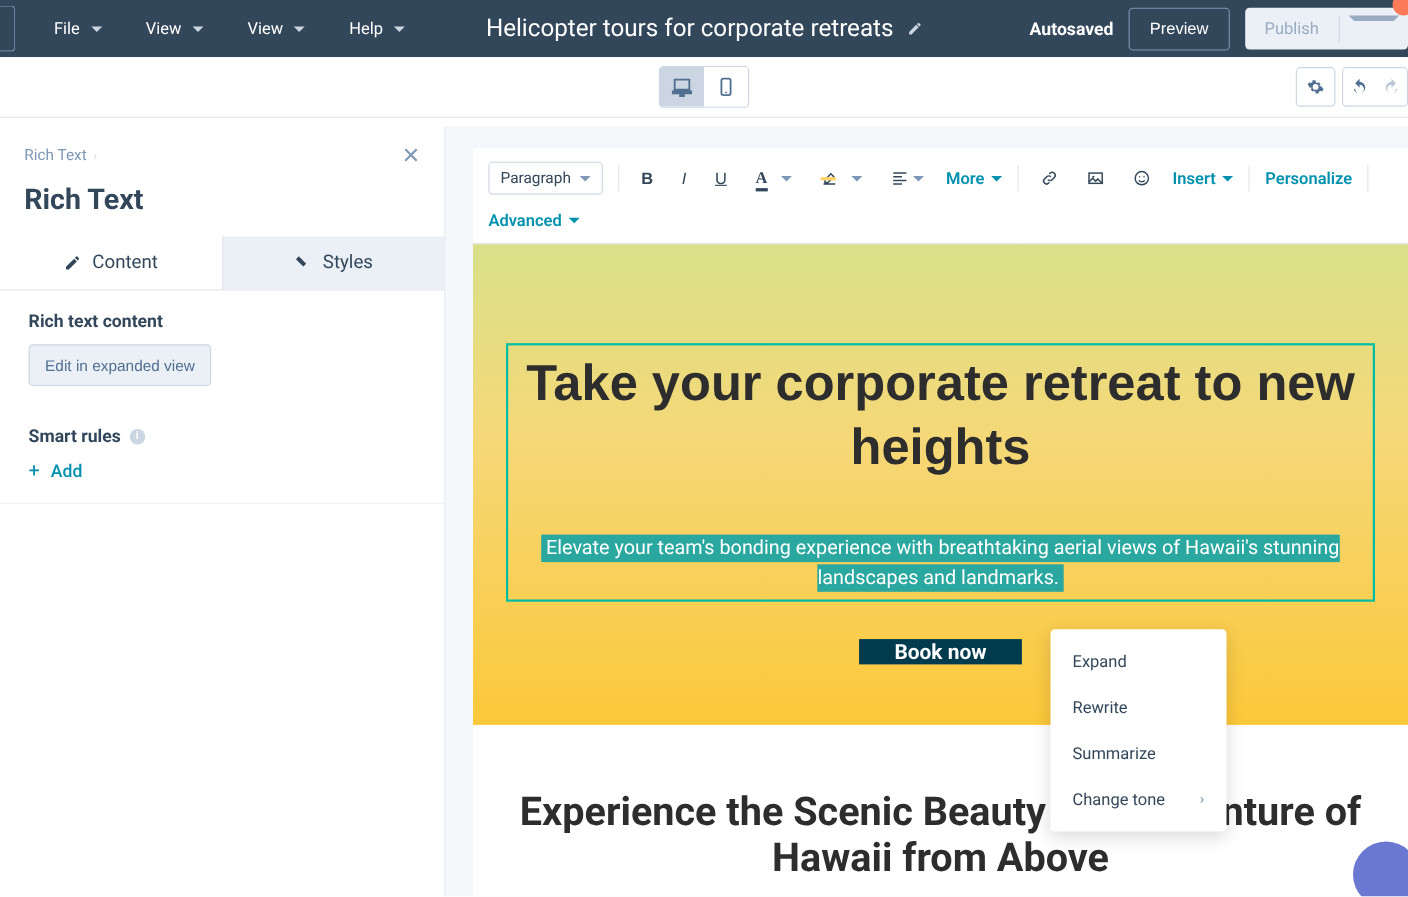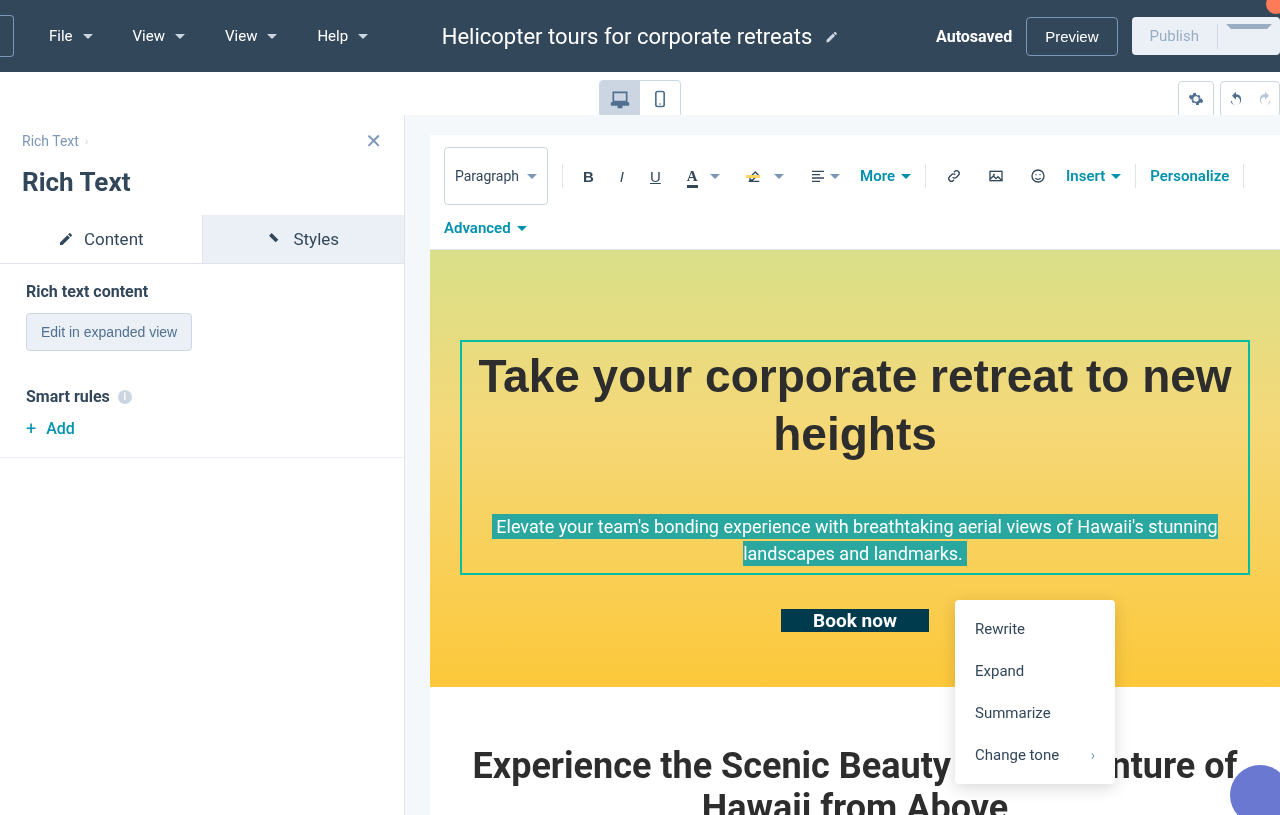--- a/index.html
+++ b/index.html
@@ -1,19 +1,19 @@
 <!DOCTYPE html>
 <html><head>
 <meta charset="utf-8">
 <style>
 * { box-sizing: border-box; margin: 0; padding: 0; }
 body { font-family: -apple-system, BlinkMacSystemFont, "Segoe UI", Roboto, Helvetica, Arial, sans-serif; background: #fff; width: 1280px; height: 815px; overflow: hidden; position: relative; }
 
 
-.top-bar { background: #33475b; color: #fff; height: 72px; display: flex; align-items: center; position: relative; }
+.top-bar { background: #33475b; color: #fff; height: 52px; display: flex; align-items: center; position: relative; }
 .top-left-box { width: 14px; height: 42px; border: 1px solid #7c98b6; border-left: none; border-radius: 0 4px 4px 0; margin-right: 20px; }
 .menu-items { display: flex; gap: 40px; margin-left: 15px; }
 .menu-item { display: flex; align-items: center; gap: 10px; font-size: 15px; color: #fff; cursor: pointer; }
 .chevron-down { width: 0; height: 0; border-left: 5px solid transparent; border-right: 5px solid transparent; border-top: 5px solid #cbd6e2; }
 .title-center { position: absolute; left: 50%; transform: translateX(-50%); display: flex; align-items: center; gap: 12px; font-size: 22px; color: #fff; }
 .pencil-icon-sm svg { width: 14px; height: 14px; fill: #cbd6e2; }
 .top-right { position: absolute; right: 0; display: flex; align-items: center; gap: 14px; padding-right: 0; }
 .autosaved { font-size: 16px; font-weight: 700; color: #fff; }
 .btn-preview { background: transparent; border: 1px solid #7c98b6; color: #fff; padding: 10px 18px; border-radius: 4px; font-size: 15px; cursor: pointer; }
 .btn-publish { display: flex; align-items: center; background: #eaf0f6; color: #99acc2; border-radius: 4px; }
@@ -49,21 +49,21 @@
 .add-link { color: #0091ae; font-size: 16px; font-weight: 500; display: flex; align-items: center; gap: 10px; cursor: pointer; }
 .plus { color: #0091ae; font-size: 18px; font-weight: 400; }
 .expanded-btn { border: 1px solid #cbd6e2; background: #eaf0f6; color: #516f90; padding: 10px 14px; border-radius: 4px; font-size: 14px; cursor: pointer; }
 
 
 .canvas-area { position: absolute; top: 115px; left: 405px; right: 0; bottom: 0; background: #f5f8fa; padding: 20px 0 0 25px; overflow: hidden; }
 .canvas-inner { background: #fff; height: 100%; position: relative; }
 
 
 .rte-bar { display: flex; align-items: center; padding: 12px 14px; border-bottom: 1px solid #dfe3eb; gap: 14px; flex-wrap: wrap; }
-.rte-select { border: 1px solid #cbd6e2; border-radius: 4px; padding: 20px 10px; font-size: 14px; color: #33475b; display: flex; align-items: center; gap: 8px; cursor: pointer; }
+.rte-select { border: 1px solid #cbd6e2; border-radius: 4px; padding: 6px 10px; font-size: 14px; color: #33475b; display: flex; align-items: center; gap: 8px; cursor: pointer; }
 .rte-sep { width: 1px; height: 24px; background: #dfe3eb; }
 .rte-btn { background: transparent; border: none; padding: 4px 6px; cursor: pointer; font-size: 15px; color: #33475b; display: flex; align-items: center; gap: 4px; }
 .rte-btn svg { width: 16px; height: 16px; fill: #33475b; }
 .rte-link { color: #0091ae; font-size: 15px; font-weight: 600; display: flex; align-items: center; gap: 6px; cursor: pointer; }
 .A-underline { position: relative; font-weight: 700; font-family: serif; }
 .A-underline::after { content: ""; position: absolute; bottom: -3px; left: 0; right: 0; height: 3px; }
 .A-black::after { background: #33475b; }
 
 
 .hero { background: linear-gradient(180deg, #d9e089 0%, #f5d878 40%, #fcc83a 100%); padding: 90px 30px 55px; text-align: center; position: relative; }
@@ -276,24 +276,24 @@
         <div class="hero-h1">Take your corporate retreat to new heights</div>
         <div style="height:50px"></div>
         <span class="hero-sub">Elevate your team's bonding experience with breathtaking aerial views of Hawaii's stunning landscapes and landmarks.</span>
       </div>
       <div class="hero-selwrap" style="border:none"></div>
       <div class="cta-btn">Book now</div>
 
       
       <div class="context-menu" style="top:350px; left:525px">
         <div class="cm-item">
-            <span>Rewrite</span>
+            <span>Expand</span>
           </div>
         <div class="cm-item">
-            <span>Expand</span>
+            <span>Rewrite</span>
           </div>
         <div class="cm-item">
             <span>Summarize</span>
           </div>
         <div class="cm-item">
             <span>Change tone</span>
             <span class="chev-r">›</span>
           </div>
       </div>
     </div>

